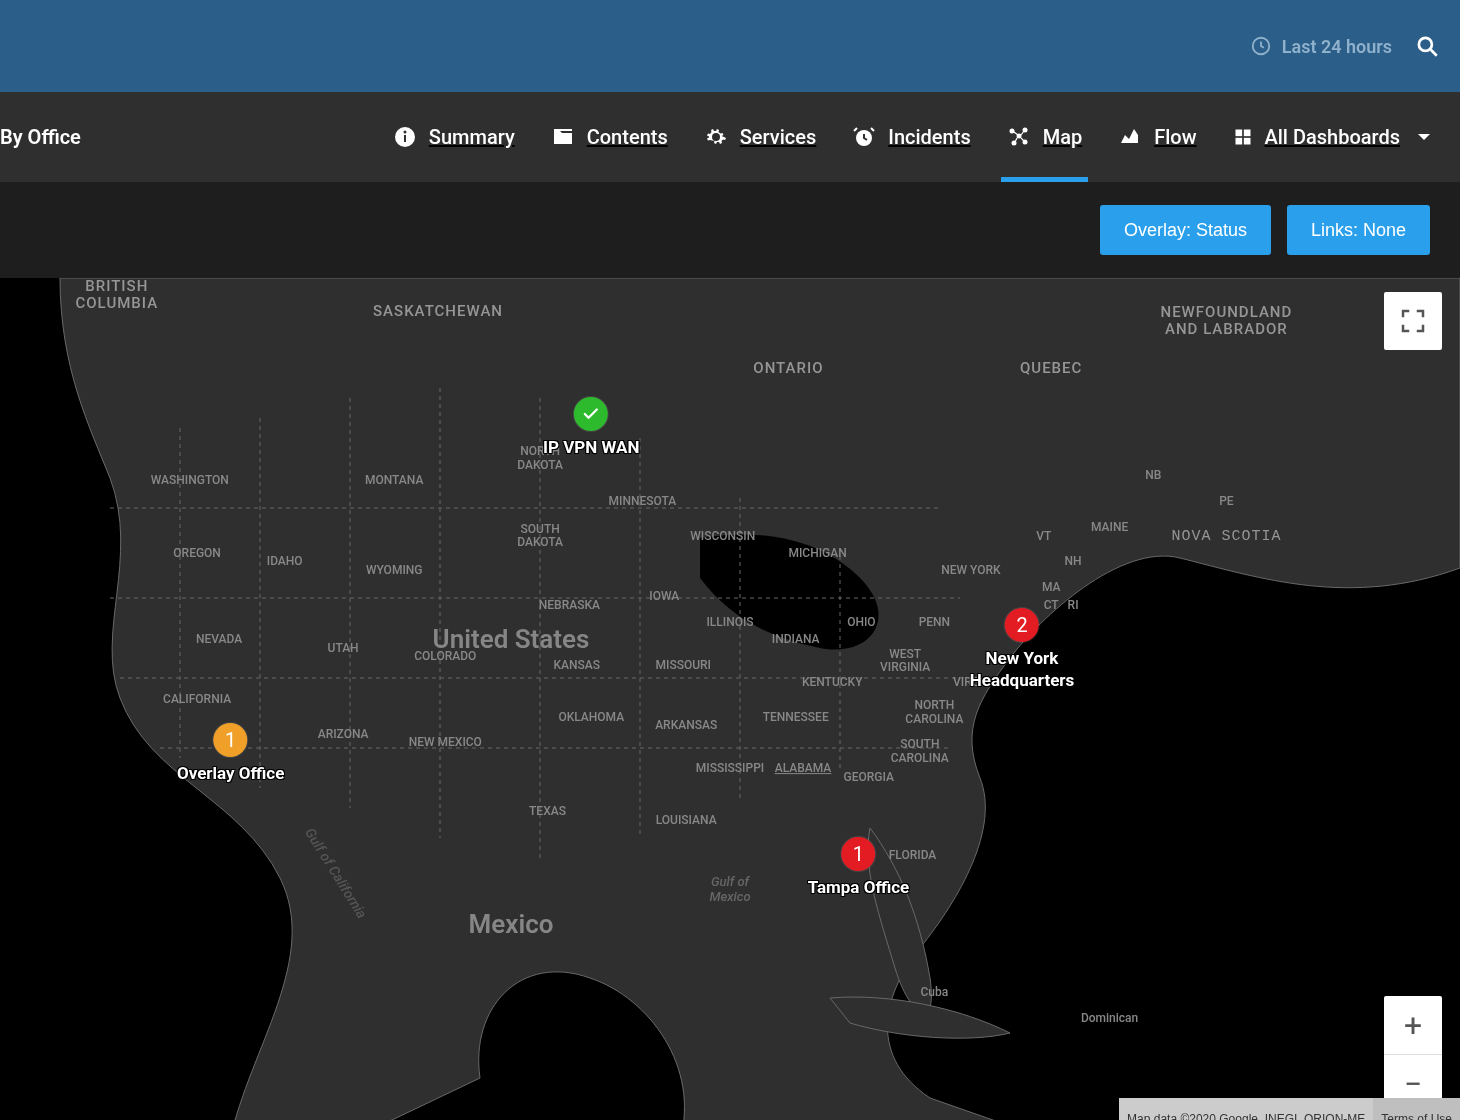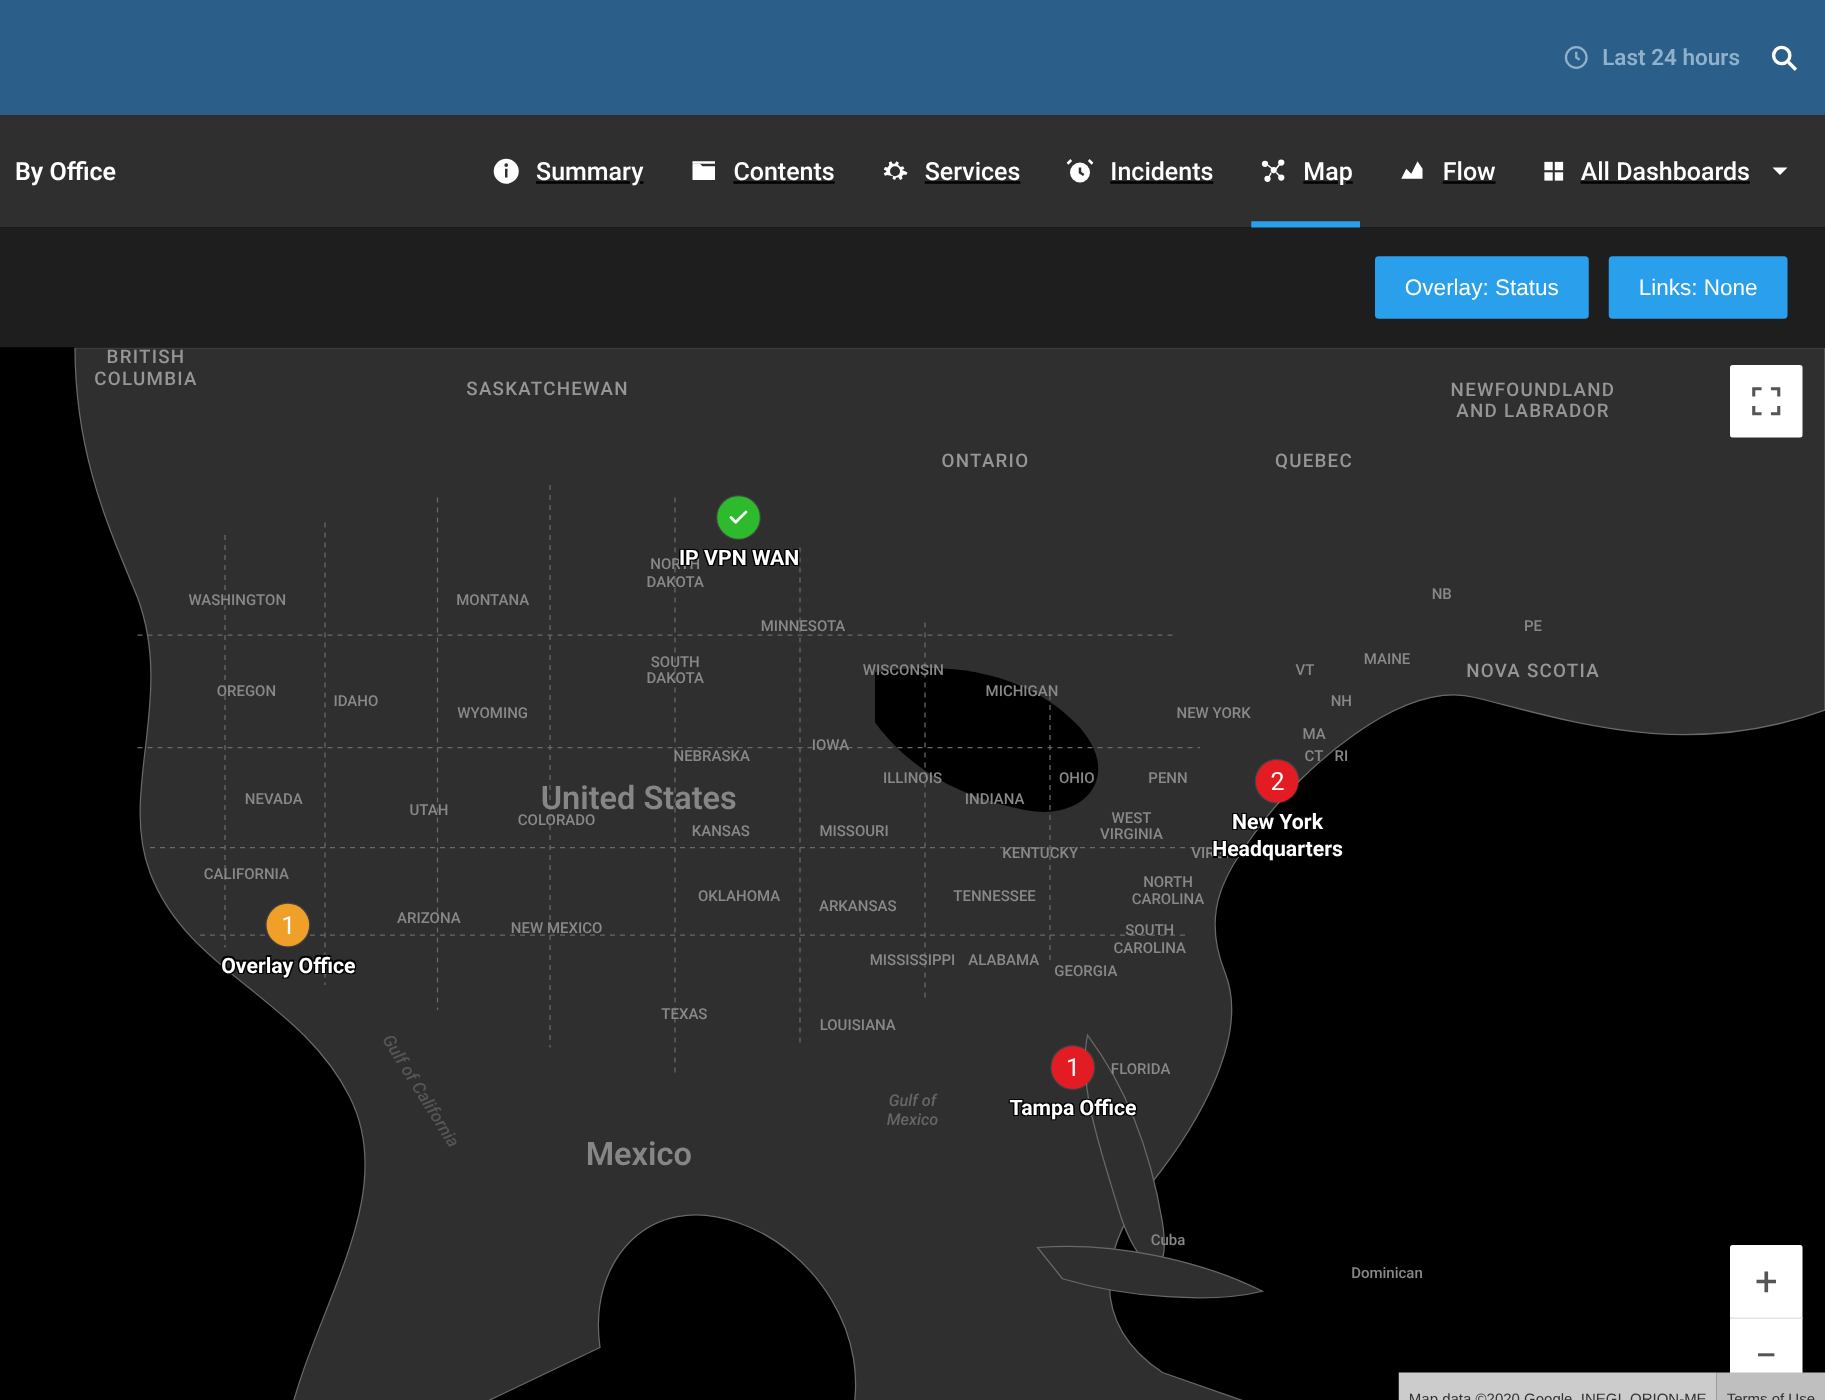--- a/index.html
+++ b/index.html
@@ -5,21 +5,21 @@
   * { box-sizing: border-box; margin: 0; padding: 0; }
   html, body { width: 1460px; height: 1120px; font-family: -apple-system, BlinkMacSystemFont, "Segoe UI", Roboto, Arial, sans-serif; background: #000; overflow: hidden; }
 
   
   .topbar { height: 92px; background: #2b5e88; display: flex; align-items: center; justify-content: flex-end; padding: 0 20px 0 26px; gap: 22px; }
   .timerange { display: flex; align-items: center; gap: 10px; color: #8fb1cc; font-size: 18px; font-weight: 600; cursor: pointer; }
   .icon-clock { width: 22px; height: 22px; fill: none; stroke: #8fb1cc; stroke-width: 2; }
   .icon-search { width: 26px; height: 26px; fill: #fff; stroke: #fff; cursor: pointer; }
 
   
-  .navbar { height: 90px; background: #2f2f2f; display: flex; align-items: center; padding: 0 30px 0 12px; }
+  .navbar { height: 90px; background: #2f2f2f; display: flex; align-items: center; padding: 0 30px 0 0; }
   .nav-title { color: #fff; font-size: 20px; font-weight: 600; margin-right: auto; }
   .tabs { display: flex; align-items: stretch; height: 100%; gap: 36px; text-decoration: underline; }
   .tab { display: flex; align-items: center; gap: 12px; color: #fff; font-size: 20px; font-weight: 500; position: relative; cursor: pointer; }
   .tab.active::after { content: ""; position: absolute; left: -6px; right: -6px; bottom: 0; height: 5px; background: #2aa0ec; }
   .tab-icon { width: 24px; height: 24px; fill: #fff; }
   .tab-icon.small { width: 20px; height: 20px; }
   .drop-caret { width: 0; height: 0; border-left: 6px solid transparent; border-right: 6px solid transparent; border-top: 6px solid #fff; margin-left: 6px; }
 
   
   .filterbar { height: 96px; background: #1e1e1e; display: flex; align-items: center; justify-content: flex-end; padding: 0 30px; gap: 16px; }
@@ -188,21 +188,21 @@
   </svg>
 
   <div id="region-labels">
       <div class="region-label country" style="left: 35%; top: 42%; transform: translate(-50%, -50%);">United States</div>
       <div class="region-label country" style="left: 35%; top: 75%; transform: translate(-50%, -50%);">Mexico</div>
       <div class="region-label big" style="left: 54%; top: 10.5%; transform: translate(-50%, -50%);">ONTARIO</div>
       <div class="region-label big" style="left: 72%; top: 10.5%; transform: translate(-50%, -50%);">QUEBEC</div>
       <div class="region-label big" style="left: 30%; top: 4%; transform: translate(-50%, -50%);">SASKATCHEWAN</div>
       <div class="region-label big" style="left: 84%; top: 5%; transform: translate(-50%, -50%);">NEWFOUNDLAND<br>AND LABRADOR</div>
       <div class="region-label big" style="left: 8%; top: 2%; transform: translate(-50%, -50%);">BRITISH<br>COLUMBIA</div>
-      <div class="region-label big" style="left: 84%; top: 30%; transform: translate(-50%, -50%);">NOVA SCOTIA</div>
+      <div class="region-label big" style="left: 84%; top: 30%; transform: translate(-50%, -50%); font-family: Liberation Mono, monospace;">NOVA SCOTIA</div>
       <div class="region-label small" style="left: 13%; top: 23.5%; transform: translate(-50%, -50%);">WASHINGTON</div>
       <div class="region-label small" style="left: 13.5%; top: 32%; transform: translate(-50%, -50%);">OREGON</div>
       <div class="region-label small" style="left: 19.5%; top: 33%; transform: translate(-50%, -50%);">IDAHO</div>
       <div class="region-label small" style="left: 27%; top: 23.5%; transform: translate(-50%, -50%);">MONTANA</div>
       <div class="region-label small" style="left: 27%; top: 34%; transform: translate(-50%, -50%);">WYOMING</div>
       <div class="region-label small" style="left: 37%; top: 21%; transform: translate(-50%, -50%);">NORTH<br>DAKOTA</div>
       <div class="region-label small" style="left: 37%; top: 30%; transform: translate(-50%, -50%);">SOUTH<br>DAKOTA</div>
       <div class="region-label small" style="left: 44%; top: 26%; transform: translate(-50%, -50%);">MINNESOTA</div>
       <div class="region-label small" style="left: 49.5%; top: 30%; transform: translate(-50%, -50%);">WISCONSIN</div>
       <div class="region-label small" style="left: 56%; top: 32%; transform: translate(-50%, -50%);">MICHIGAN</div>
@@ -223,21 +223,21 @@
       <div class="region-label small" style="left: 67%; top: 47%; transform: translate(-50%, -50%);">VIRGINIA</div>
       <div class="region-label small" style="left: 13.5%; top: 49%; transform: translate(-50%, -50%);">CALIFORNIA</div>
       <div class="region-label small" style="left: 23.5%; top: 53%; transform: translate(-50%, -50%);">ARIZONA</div>
       <div class="region-label small" style="left: 30.5%; top: 54%; transform: translate(-50%, -50%);">NEW MEXICO</div>
       <div class="region-label small" style="left: 37.5%; top: 62%; transform: translate(-50%, -50%);">TEXAS</div>
       <div class="region-label small" style="left: 40.5%; top: 51%; transform: translate(-50%, -50%);">OKLAHOMA</div>
       <div class="region-label small" style="left: 47%; top: 52%; transform: translate(-50%, -50%);">ARKANSAS</div>
       <div class="region-label small" style="left: 54.5%; top: 51%; transform: translate(-50%, -50%);">TENNESSEE</div>
       <div class="region-label small" style="left: 64%; top: 50.5%; transform: translate(-50%, -50%);">NORTH<br>CAROLINA</div>
       <div class="region-label small" style="left: 50%; top: 57%; transform: translate(-50%, -50%);">MISSISSIPPI</div>
-      <div class="region-label small" style="left: 55%; top: 57%; transform: translate(-50%, -50%);">ALABAMA</div>
+      <div class="region-label small" style="left: 55%; top: 57%; transform: translate(-50%, -50%); text-decoration: underline;">ALABAMA</div>
       <div class="region-label small" style="left: 59.5%; top: 58%; transform: translate(-50%, -50%);">GEORGIA</div>
       <div class="region-label small" style="left: 63%; top: 55%; transform: translate(-50%, -50%);">SOUTH<br>CAROLINA</div>
       <div class="region-label small" style="left: 47%; top: 63%; transform: translate(-50%, -50%);">LOUISIANA</div>
       <div class="region-label small" style="left: 62.5%; top: 67%; transform: translate(-50%, -50%);">FLORIDA</div>
       <div class="region-label small" style="left: 76%; top: 29%; transform: translate(-50%, -50%);">MAINE</div>
       <div class="region-label small" style="left: 71.5%; top: 30%; transform: translate(-50%, -50%);">VT</div>
       <div class="region-label small" style="left: 73.5%; top: 33%; transform: translate(-50%, -50%);">NH</div>
       <div class="region-label small" style="left: 72%; top: 36%; transform: translate(-50%, -50%);">MA</div>
       <div class="region-label small" style="left: 72%; top: 38%; transform: translate(-50%, -50%);">CT</div>
       <div class="region-label small" style="left: 73.5%; top: 38%; transform: translate(-50%, -50%);">RI</div>

